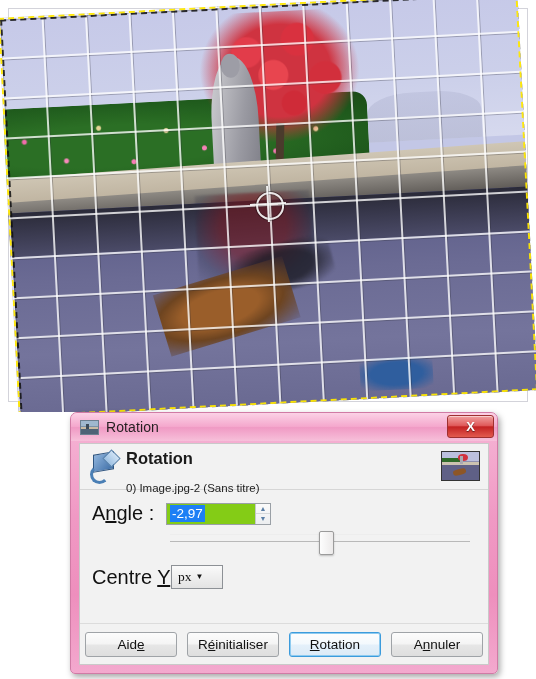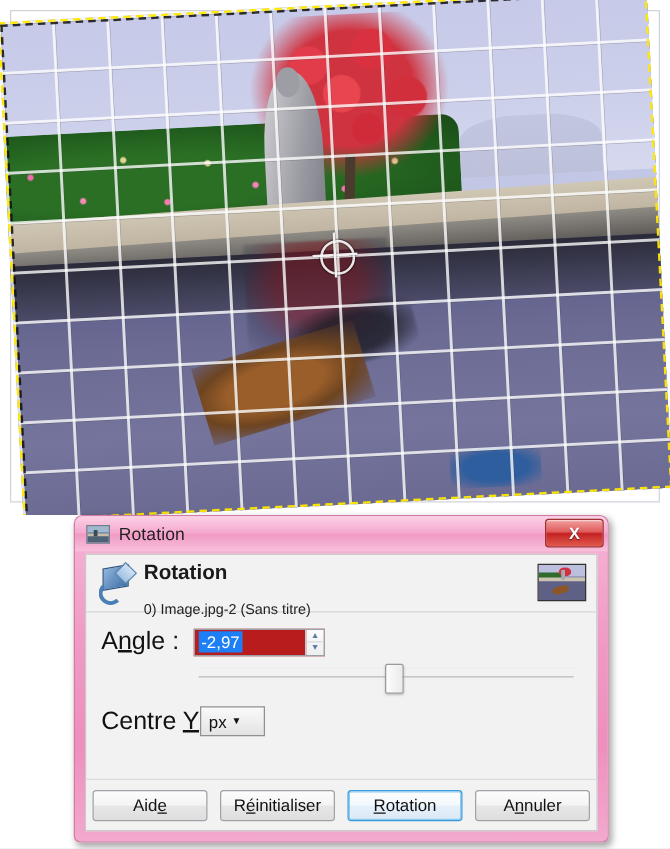--- a/index.html
+++ b/index.html
@@ -176,21 +176,21 @@
   }
   .pivot::before,.pivot::after{
     content:"";position:absolute;background:rgba(245,245,245,.95);
     box-shadow:0 0 1px rgba(0,0,0,.6);
   }
   .pivot::before{left:-8px;top:9px;width:36px;height:2px;}
   .pivot::after{top:-8px;left:9px;width:2px;height:36px;}
 
   
   #dialog{
-    position:absolute;left:59px;top:412px;width:428px;height:262px;
+    position:absolute;left:70px;top:412px;width:428px;height:262px;
     background:linear-gradient(#f6b6d6,#f099c4 40%,#ee8fbd 70%,#f3a9ce);
     border:1px solid #d07ba5;
     border-radius:7px 7px 5px 5px;
     box-shadow:2px 3px 6px rgba(0,0,0,.35);
     box-sizing:border-box;
     padding:0;
   }
   .titlebar{
     height:28px;position:relative;
     background:linear-gradient(to bottom,#fbd2e6 0%,#f5a8cd 48%,#f09ac4 52%,#f7c0da 100%);
@@ -278,21 +278,21 @@
   }
   .row{display:flex;align-items:center;margin-bottom:3px;}
   .lbl{
     font-size:20px;color:#111;width:74px;flex:0 0 auto;white-space:nowrap;
   }
   .lbl.wide{width:74px;}
   .mn{text-decoration:underline;}
 
   .spin{
     display:flex;align-items:stretch;height:22px;
-    border:1px solid #9aa0a6;background:#b91c1c;box-sizing:border-box;
+    border:1px solid #9aa0a6;background:#84cc16;box-sizing:border-box;
   }
   .spin .val-sel{
     display:flex;align-items:center;width:88px;padding:0 3px;box-sizing:border-box;
     font-size:13.5px;
   }
   .val-sel span.hl{background:#1d7ff5;color:#fff;padding:1px 2px;}
   .spin .btns{
     width:14px;flex:0 0 auto;display:flex;flex-direction:column;
     border-left:1px solid #c4c8cc;background:linear-gradient(#fbfbfb,#eceef0);
   }
@@ -317,21 +317,21 @@
     background:linear-gradient(to right,#fdfdfd,#eceaea);
     border:1px solid #9b9b9b;border-radius:2px;
     box-shadow:0 1px 2px rgba(0,0,0,.22);cursor:pointer;
   }
 
   .unit{
     margin-left:5px;height:24px;min-width:52px;
     border:1px solid #8d9196;
     background:linear-gradient(#fafafa,#e3e3e3);
     display:flex;align-items:center;padding:0 6px;
-    font-size:13.5px;color:#111;cursor:pointer;box-sizing:border-box;
+    font-size:13.5px;color:#111;cursor:pointer;box-sizing:border-box;font-family:Liberation Serif, serif;
   }
   .unit .caret{margin-left:4px;font-size:8px;line-height:1;}
 
   
   .btnrow{
     position:absolute;left:0;right:0;bottom:0;height:40px;
     display:flex;align-items:center;justify-content:center;gap:10px;
     border-top:1px solid #dcdcdc;background:#f2f2f2;
   }
   .btn{

